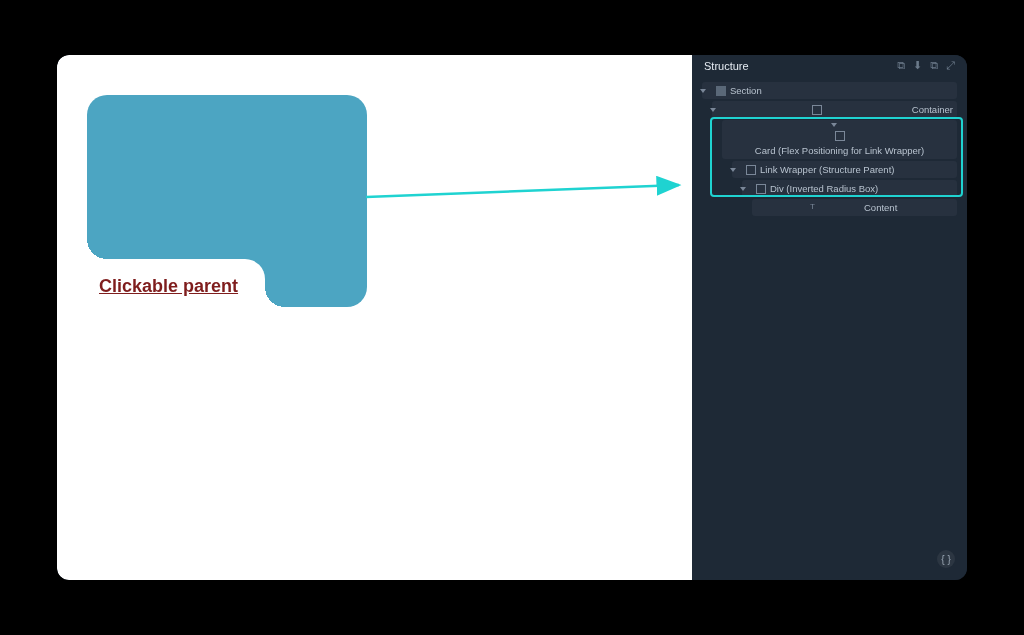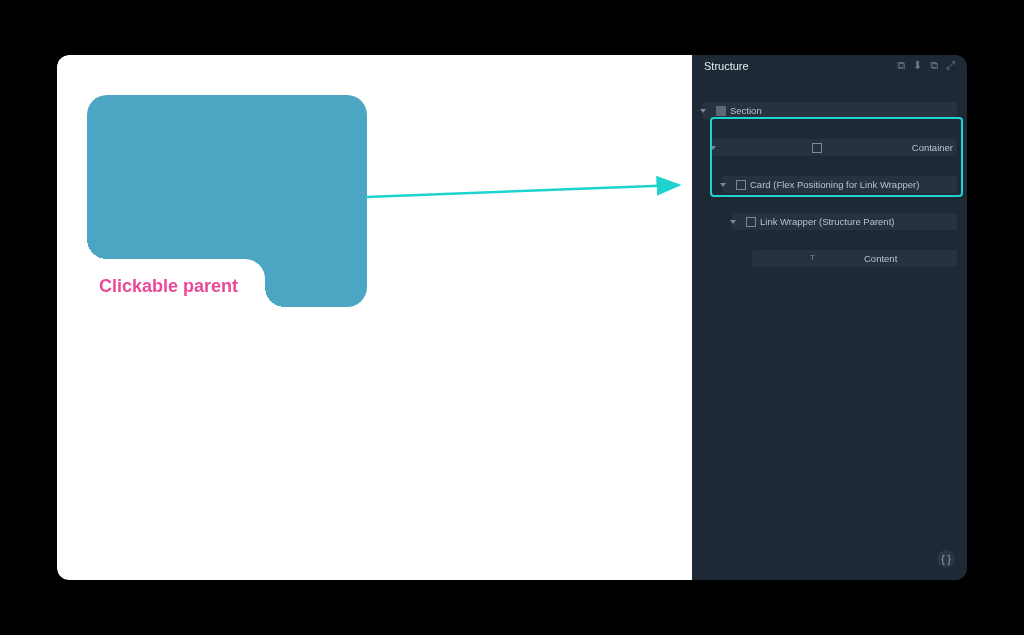--- a/index.html
+++ b/index.html
@@ -73,23 +73,24 @@
       bottom: 0;
       width: 20px;
       height: 20px;
       background: radial-gradient(circle at 100% 0%, transparent 20px, #fff 20px);
     }
     
     .card-label {
       position: absolute;
       left: 12px;
       bottom: 10px;
-      color: #ec4899;
+      color: #7f1d1d;
       font-weight: 700;
       font-size: 18px;
+      text-decoration: underline;
     }
     
     .arrow-svg {
       position: absolute;
       pointer-events: none;
       left: 307px;
       top: 120px;
       width: 320px;
       height: 50px;
     }
@@ -128,26 +129,25 @@
     
     .tree-row {
       display: flex;
       align-items: center;
       gap: 4px;
       padding: 3px 4px;
       border-radius: 3px;
       background: #27313f;
       margin-bottom: 2px;
       cursor: pointer;
-      margin-top: 20px;
     }
     
     .tree-row.level-0 { margin-left: 0; }
     .tree-row.level-1 { margin-left: 10px; justify-content: space-between; }
-    .tree-row.level-2 { margin-left: 20px; }
+    .tree-row.level-2 { margin-left: 20px; flex-direction: column; }
     .tree-row.level-3 { margin-left: 30px; }
     .tree-row.level-4 { margin-left: 40px; }
     .tree-row.level-5 { margin-left: 50px; gap: 46px; }
     
     .collapse-caret {
       width: 0;
       height: 0;
       border-left: 3px solid transparent;
       border-right: 3px solid transparent;
       border-top: 4px solid #7a8798;
@@ -263,20 +263,25 @@
       <div class="tree-row level-2">
         <span class="collapse-caret"></span>
         <span class="node-icon"></span>
         <span>Card (Flex Positioning for Link Wrapper)</span>
       </div>
       <div class="tree-row level-3">
         <span class="collapse-caret"></span>
         <span class="node-icon"></span>
         <span>Link Wrapper (Structure Parent)</span>
       </div>
+      <div class="tree-row level-4">
+        <span class="collapse-caret"></span>
+        <span class="node-icon"></span>
+        <span>Div (Inverted Radius Box)</span>
+      </div>
       <div class="tree-row level-5">
         <span class="collapse-caret no-caret"></span>
         <span class="node-icon text-icon"></span>
         <span>Content</span>
       </div>
     </div>
 
     <div class="highlight-box"></div>
 
     <div class="bottom-badge">{ }</div>

